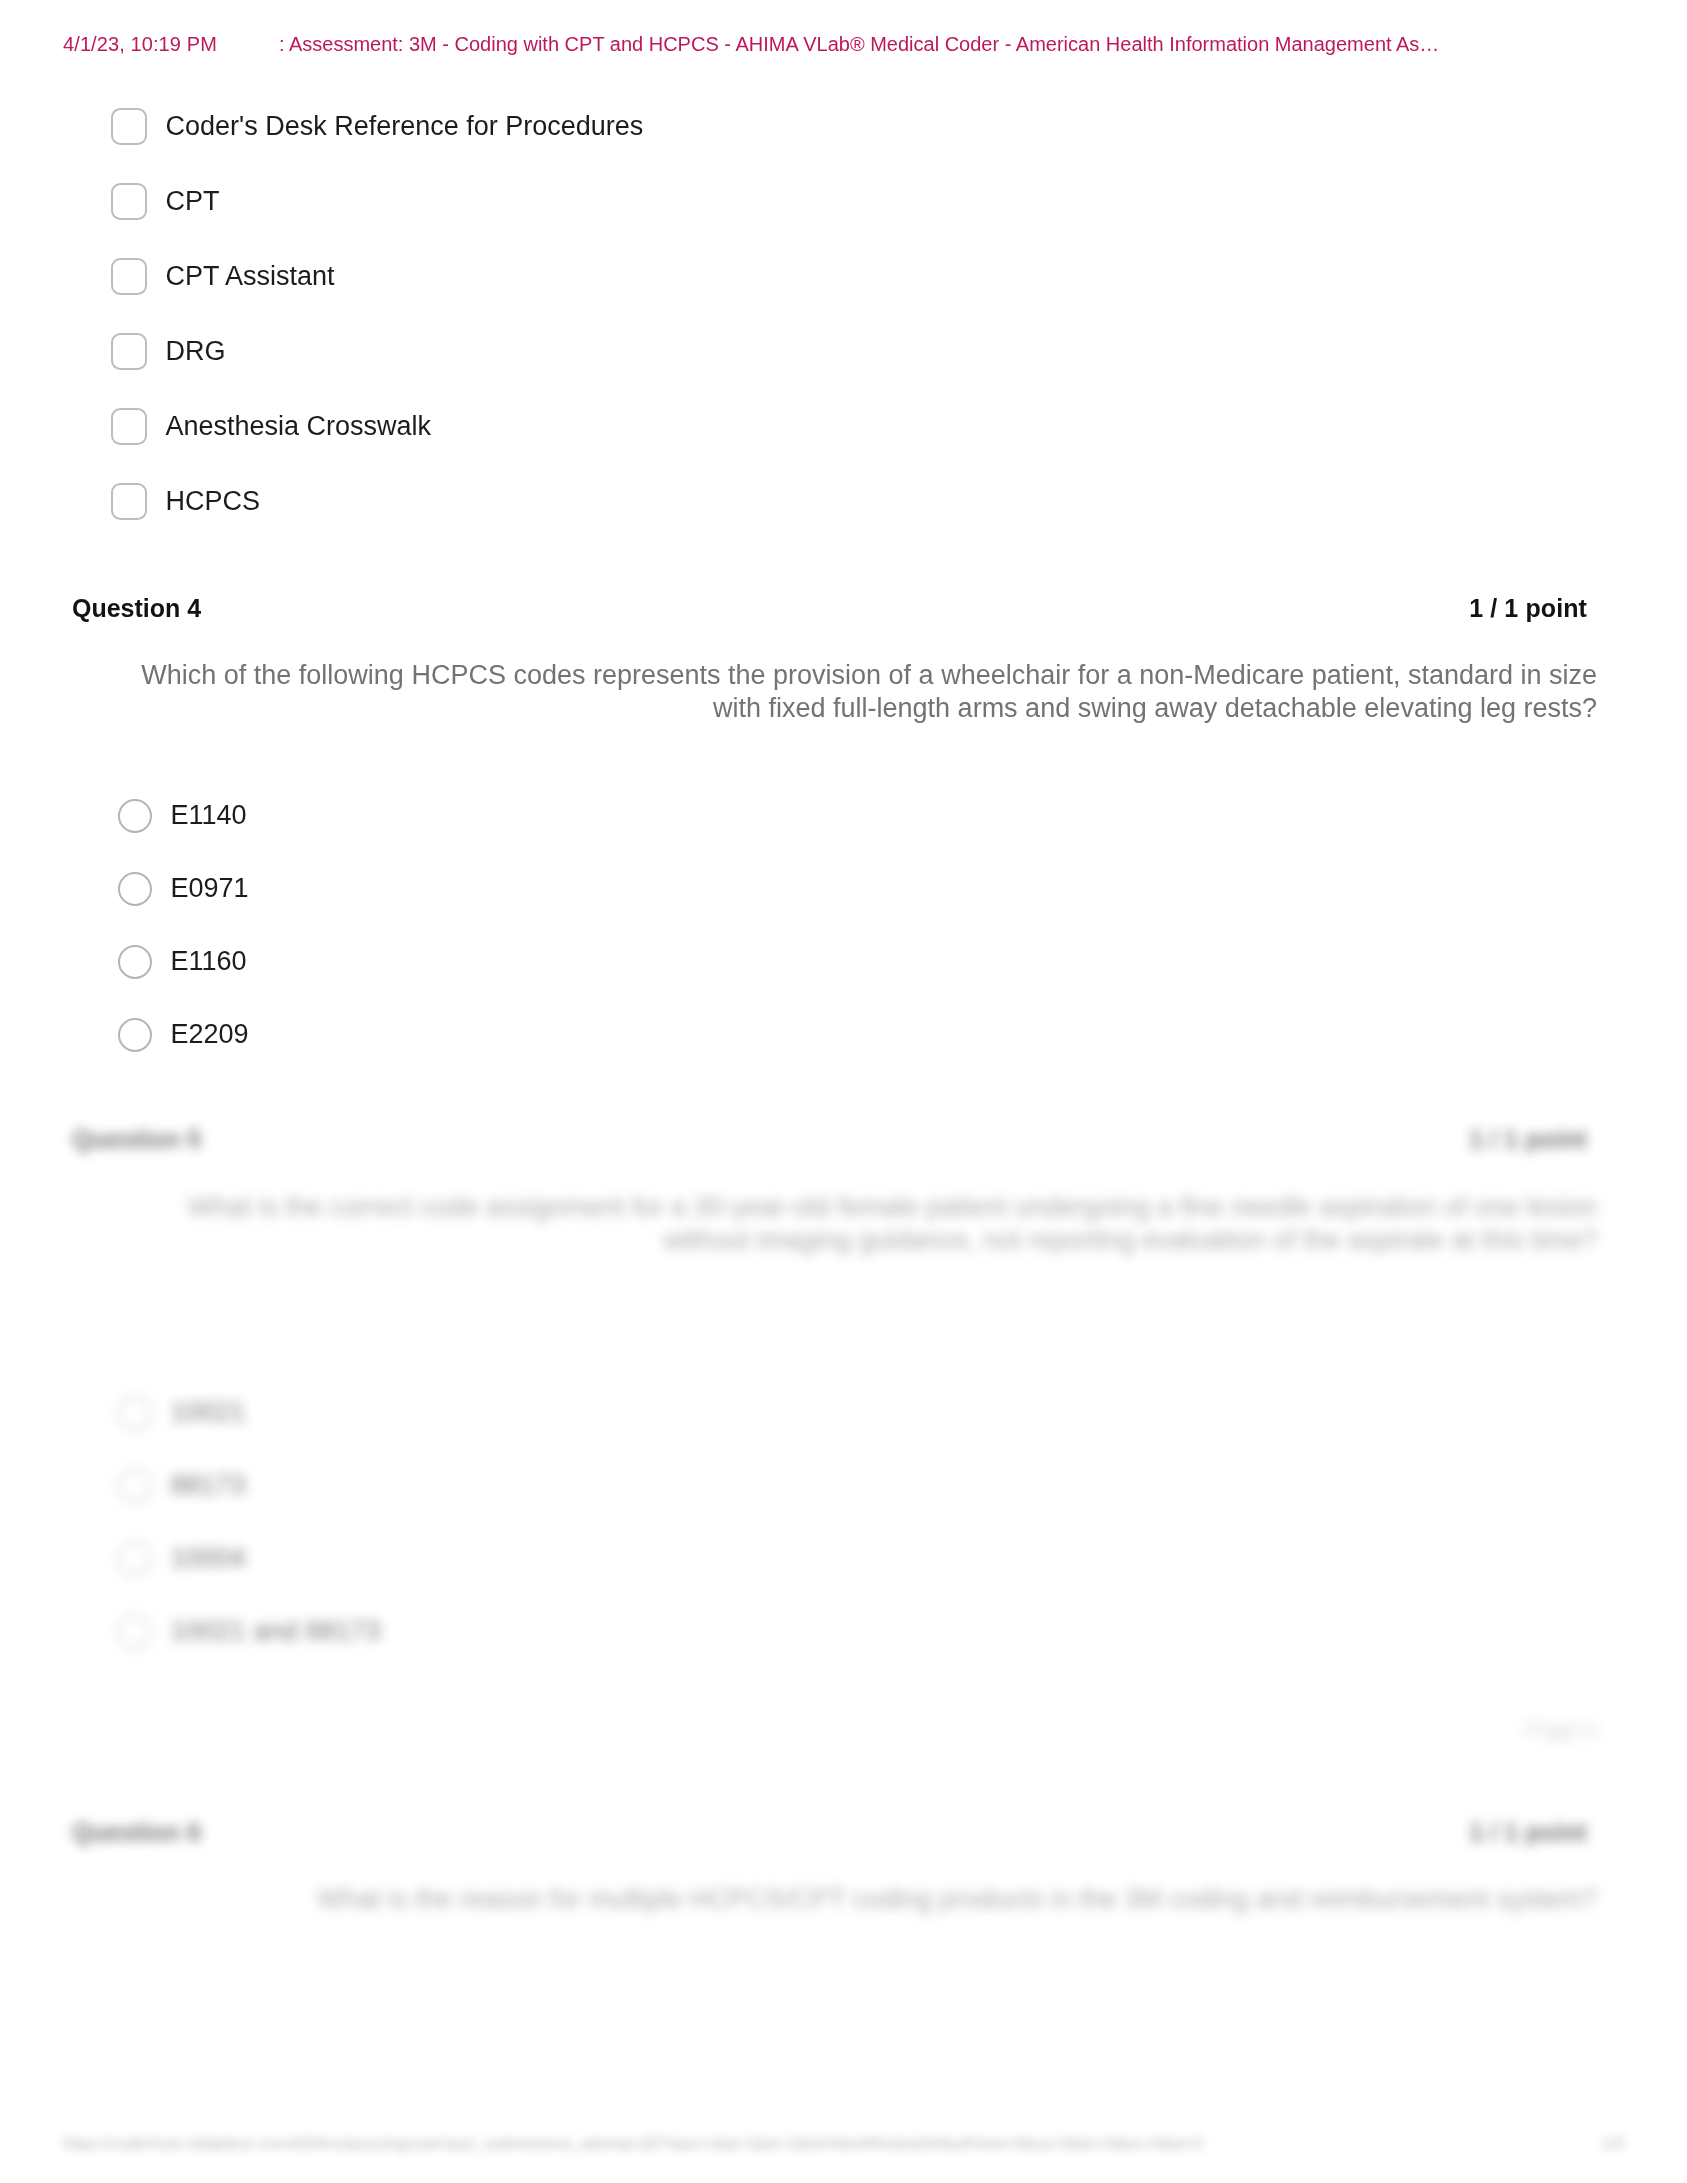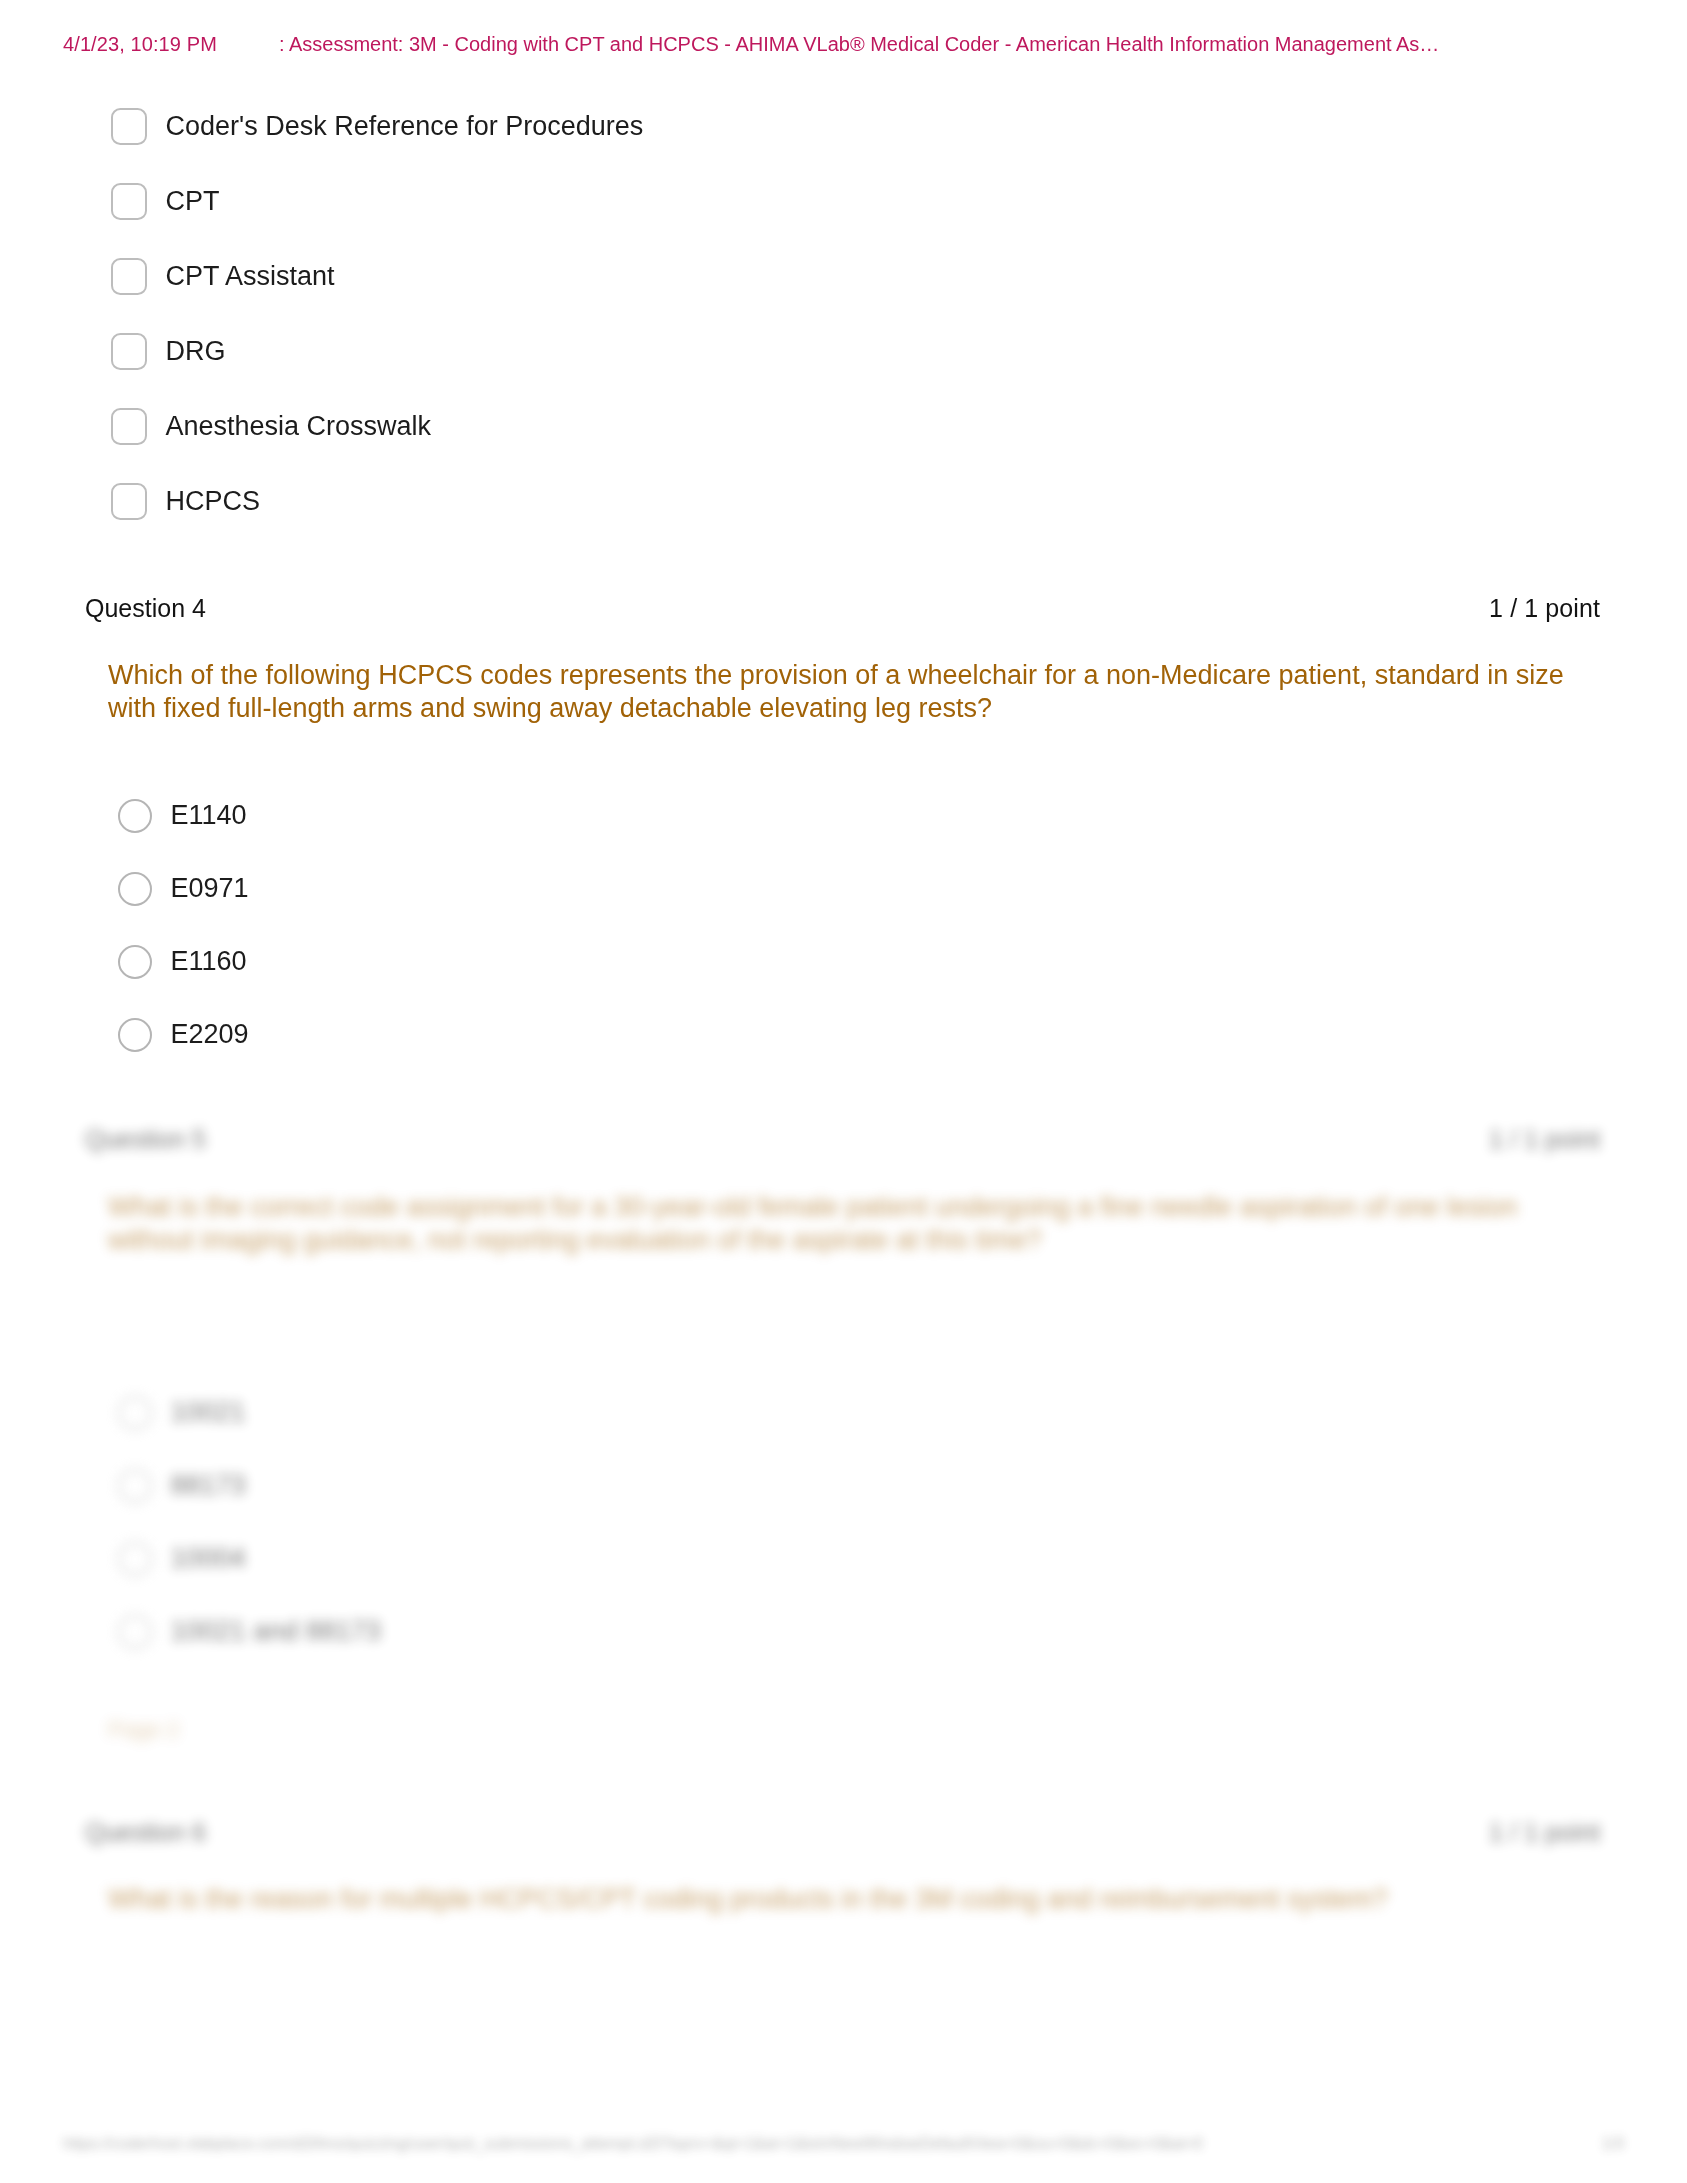--- a/index.html
+++ b/index.html
@@ -74,38 +74,39 @@
     margin-left: 18.5px;
     font-size: 27px;
     line-height: 1;
     color: #1c1c1c;
     white-space: nowrap;
   }
 
   
   .q-head {
     position: absolute;
-    left: 85px;
+    left: 72px;
     width: 1515px;
     display: flex;
     justify-content: space-between;
     align-items: baseline;
     font-size: 25px;
-    font-weight: normal;
+    font-weight: bold;
     color: #131313;
   }
   .q-head .q-points { letter-spacing: 0.1px; }
 
   .q-text {
     position: absolute;
     left: 108px;
     width: 1489px;
     font-size: 27px;
     line-height: 1.22;
-    color: #a16207;
+    color: #737373;
+    text-align: right;
   }
 
   .q-options {
     position: absolute;
     left: 118px;
     width: 1456px;
   }
   .q-options .choice-row { height: 73px; }
 
   

